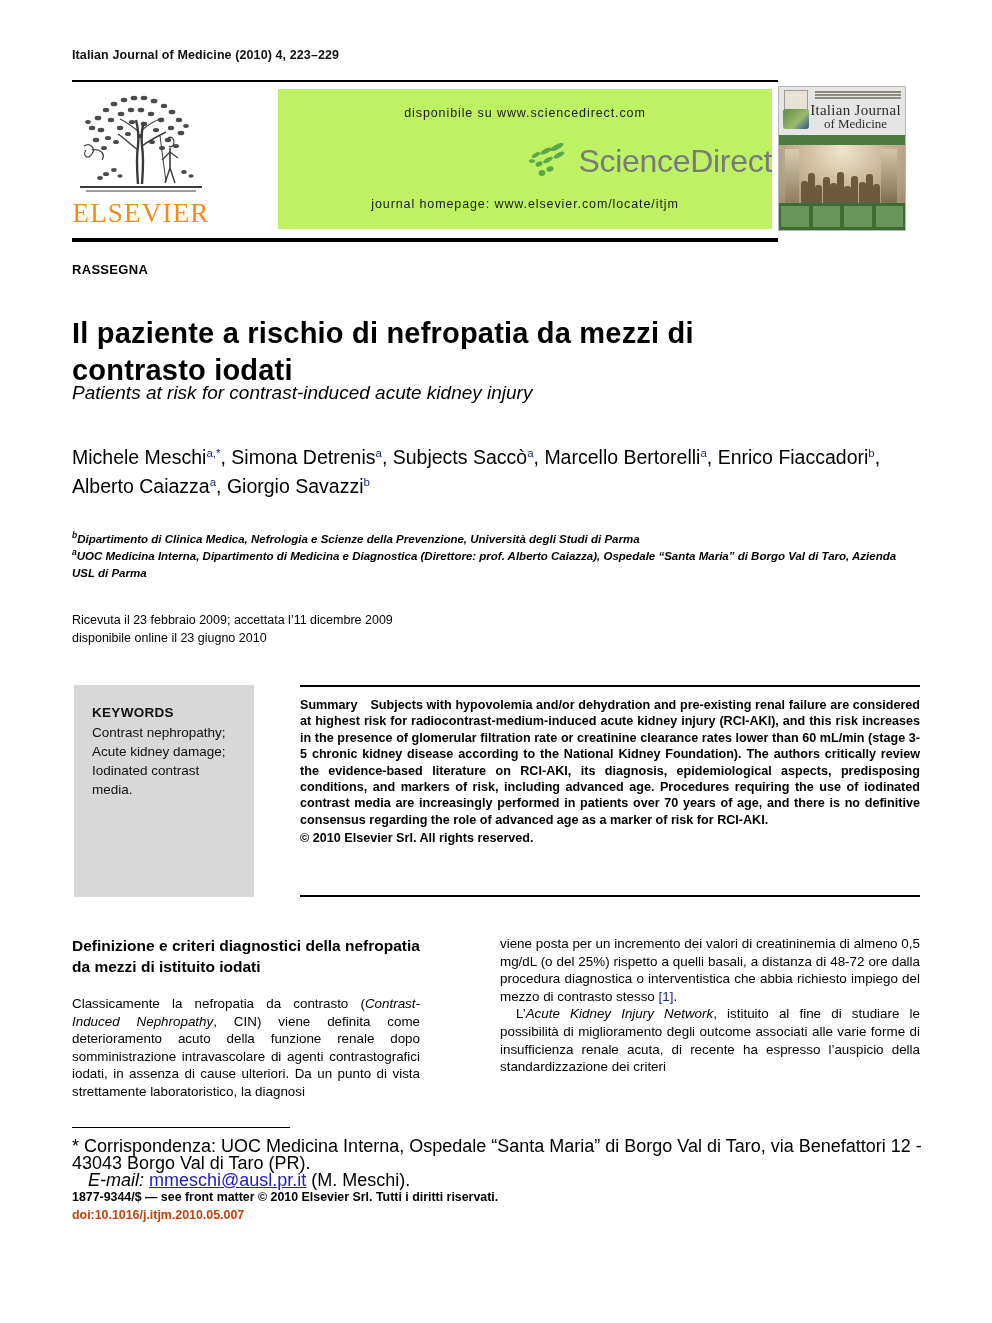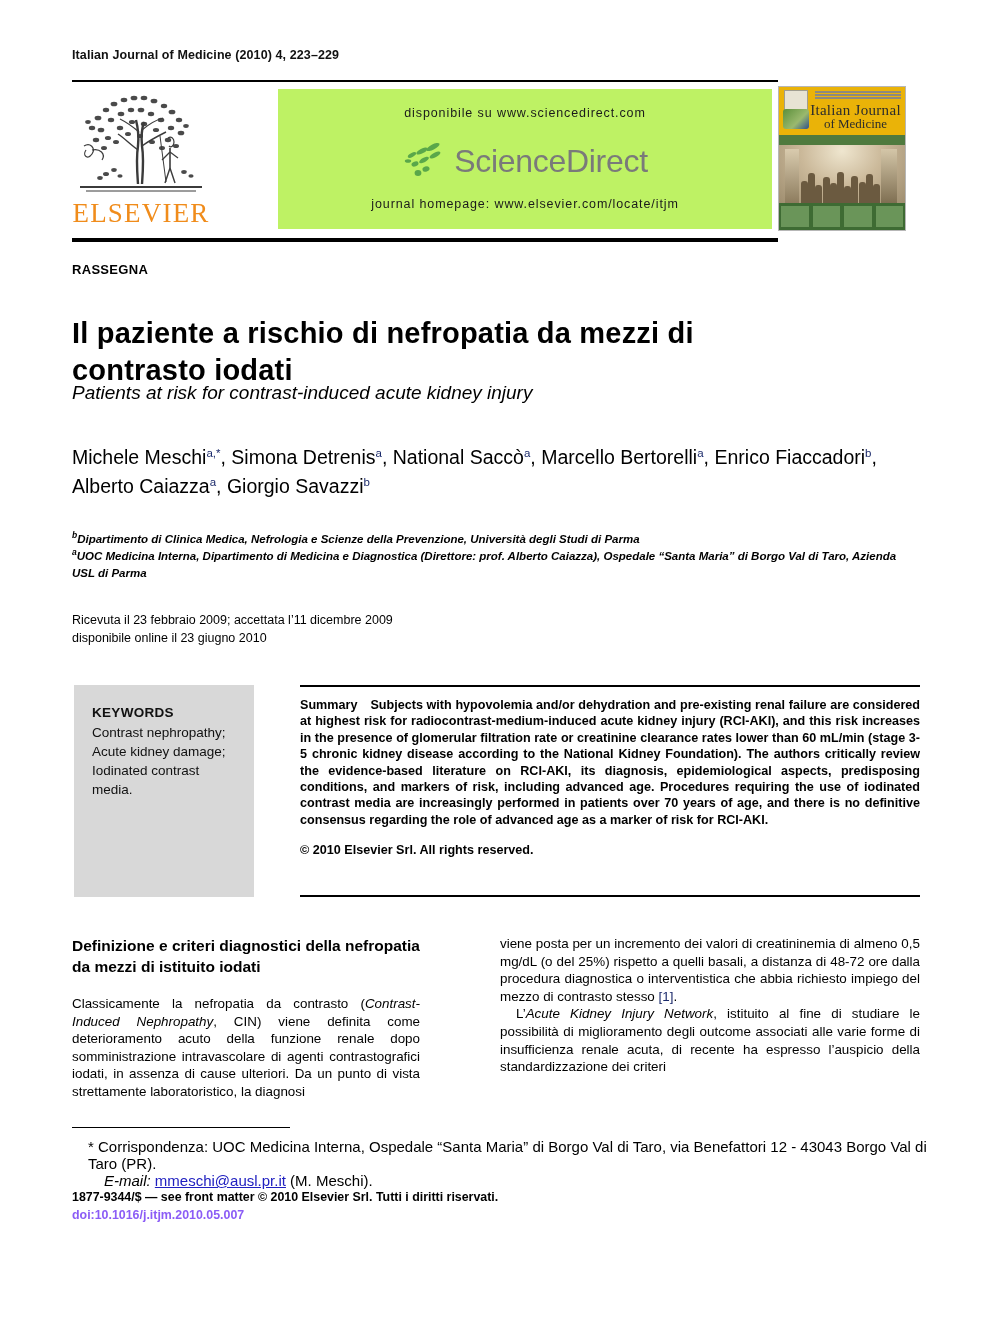--- a/index.html
+++ b/index.html
@@ -95,21 +95,21 @@
     color: #1a1a1a;
   }
   .sd-logo-wrap {
     position: absolute;
     left: 0;
     top: 48px;
     width: 494px;
     height: 48px;
     display: flex;
     align-items: center;
-    justify-content: center;
+    justify-content: flex-end;
   }
   .sd-leaves {
     width: 46px;
     height: 38px;
     margin-right: 6px;
   }
   .sd-word {
     font-family: "Liberation Sans", sans-serif;
     font-size: 32px;
     color: #7a7a7a;
@@ -135,21 +135,21 @@
     height: 145px;
     border: 1px solid #b7b7b7;
     box-sizing: border-box;
     background: #d8d4c4;
     overflow: hidden;
   }
   .cover-top {
     position: absolute;
     left: 0; top: 0; right: 0;
     height: 48px;
-    background: #eab308;
+    background: #e5e5e5;
   }
   .cover-head-lines {
     position: absolute;
     left: 36px; top: 4px; right: 4px; height: 12px;
   }
   .cover-head-lines i {
     display: block;
     height: 1.6px;
     background: #8d8a7e;
     margin-bottom: 1.6px;
@@ -358,21 +358,21 @@
     font-weight: bold;
     text-align: justify;
     color: #000;
   }
   .summary .sum-label {
     font-weight: bold;
     margin-right: 13px;
   }
   .summary .copyline {
     display: block;
-    margin-top: 14px;
+    margin-top: 2px;
   }
 
   
   .col-left {
     position: absolute;
     left: 72px;
     top: 935px;
     width: 348px;
   }
   .col-right {
@@ -401,42 +401,42 @@
   .foot-rule {
     position: absolute;
     left: 72px;
     top: 1127px;
     width: 218px;
     height: 1.3px;
     background: #000;
   }
   .footnote {
     position: absolute;
-    left: 88px;
+    left: 72px;
     top: 1138px;
     width: 860px;
-    font-size: 15px;
+    font-size: 18px;
     line-height: 17px;
   }
   .footnote .fn-line1 { padding-left: 0; }
   .footnote .fn-line2 { padding-left: 16px; font-style: italic; }
   .footnote .fn-line2 .plain { font-style: normal; }
   .mailto { color: #2020c0; font-style: normal; }
 
   .imprint {
     position: absolute;
     left: 72px;
     top: 1188px;
     width: 700px;
     font-size: 12.4px;
     font-weight: bold;
     line-height: 18px;
   }
   .doi {
-    color: #8b5cf6;
+    color: #c2410c;
   }
 </style>
 </head>
 <body>
 
 <div class="page">
 
   <div class="running-head">Italian Journal of Medicine (2010) 4, 223–229</div>
   <div class="rule-top"></div>
 
@@ -578,21 +578,21 @@
       </div>
     </div>
 
   </div>
   <div class="rule-below-masthead"></div>
 
   <div class="section-kicker">RASSEGNA</div>
   <h1 class="article-title">Il paziente a rischio di nefropatia da mezzi di contrasto iodati</h1>
   <div class="article-subtitle">Patients at risk for contrast-induced acute kidney injury</div>
 
-  <div class="authors" id="authors"><span>Michele Meschi</span><sup>a,*</sup>, <span>Simona Detrenis</span><sup>a</sup>, <span>National Saccò</span><sup>a</sup>, <span>Marcello Bertorelli</span><sup>a</sup>, <span>Enrico Fiaccadori</span><sup>b</sup>, <span>Alberto Caiazza</span><sup>a</sup>, <span>Giorgio Savazzi</span><sup>b</sup></div>
+  <div class="authors" id="authors"><span>Michele Meschi</span><sup>a,*</sup>, <span>Simona Detrenis</span><sup>a</sup>, <span>Subjects Saccò</span><sup>a</sup>, <span>Marcello Bertorelli</span><sup>a</sup>, <span>Enrico Fiaccadori</span><sup>b</sup>, <span>Alberto Caiazza</span><sup>a</sup>, <span>Giorgio Savazzi</span><sup>b</sup></div>
 
   <div class="affiliations" id="affiliations">
       <div><sup>b</sup><span>Dipartimento di Clinica Medica, Nefrologia e Scienze della Prevenzione, Università degli Studi di Parma</span></div>
       <div><sup>a</sup><span>UOC Medicina Interna, Dipartimento di Medicina e Diagnostica (Direttore: prof. Alberto Caiazza), Ospedale “Santa Maria” di Borgo Val di Taro, Azienda USL di Parma</span></div>
     </div>
 
   <div class="dates">
     <div>Ricevuta il 23 febbraio 2009; accettata l’11 dicembre 2009</div>
     <div>disponibile online il 23 giugno 2010</div>
   </div>

